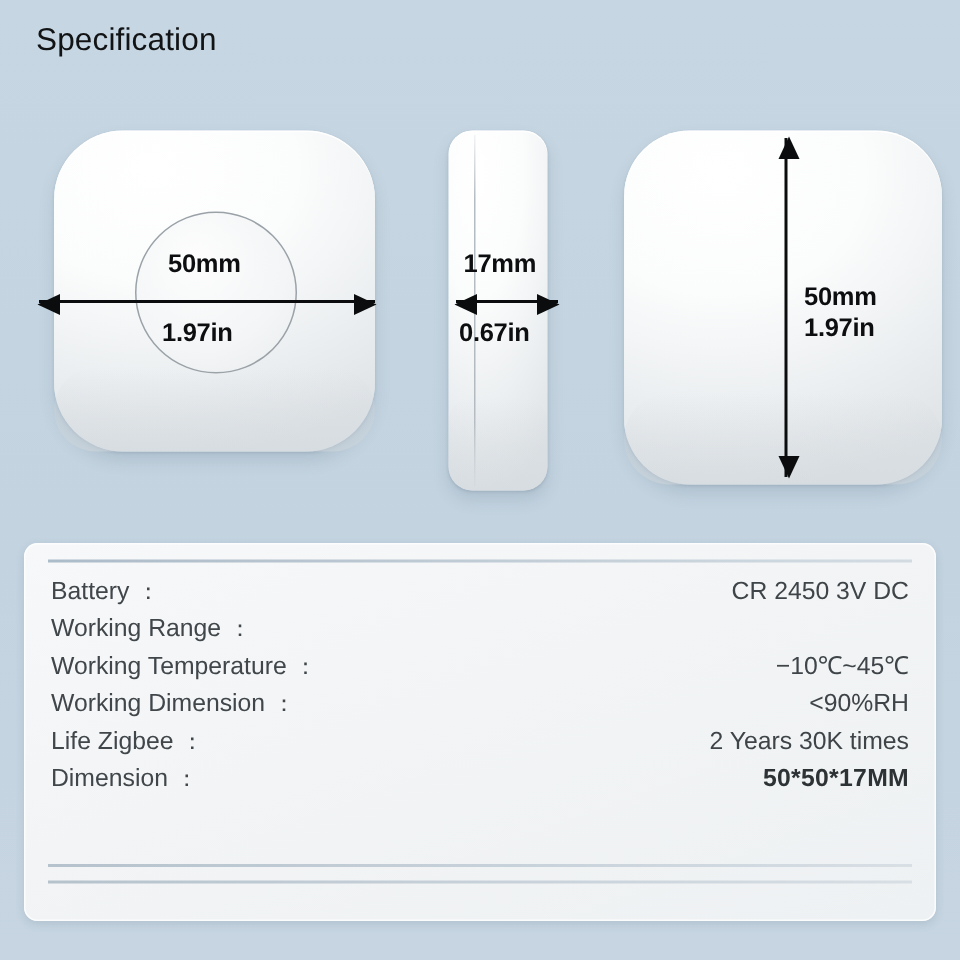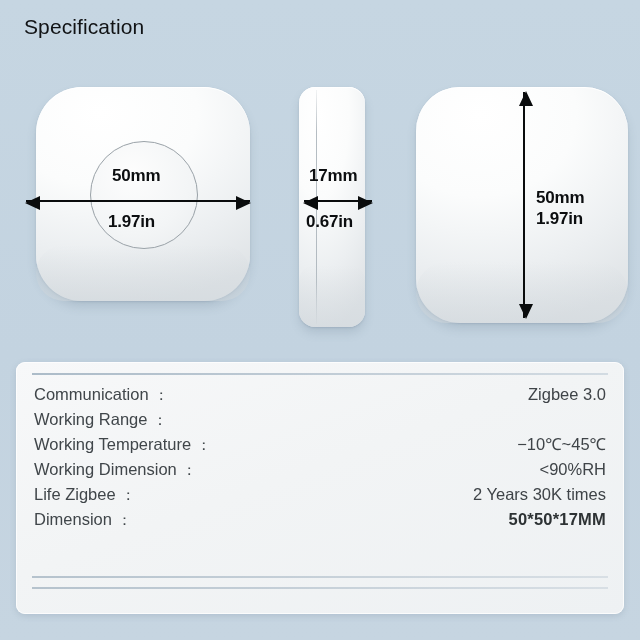--- a/index.html
+++ b/index.html
@@ -265,25 +265,25 @@
     <div class="dim-label" style="left:524px; top:131px;">1.97in</div>
 
   </div>
 
   <div class="spec-card">
     <div class="spec-rule-top"></div>
 
     <div class="spec-rows">
 
 
-
-      <div class="spec-row">
-        <span class="spec-key"><span>Communication</span><span class="spec-colon">：</span></span>
-        <span class="spec-val">Zigbee 3.0</span>
-      </div>
+      <div class="spec-row">
+        <span class="spec-key"><span>Battery</span><span class="spec-colon">：</span></span>
+        <span class="spec-val">CR 2450 3V DC</span>
+      </div>
+
 
       <div class="spec-row">
         <span class="spec-key"><span>Working Range</span><span class="spec-colon">：</span></span>
       </div>
 
       <div class="spec-row">
         <span class="spec-key"><span>Working Temperature</span><span class="spec-colon">：</span></span>
         <span class="spec-val">−10℃~45℃</span>
       </div>
 

